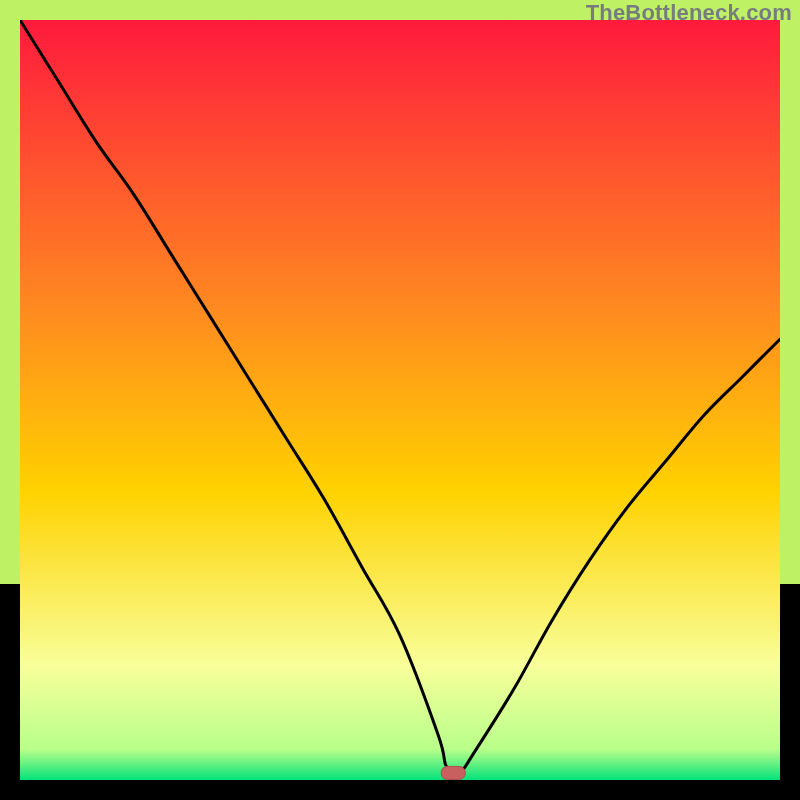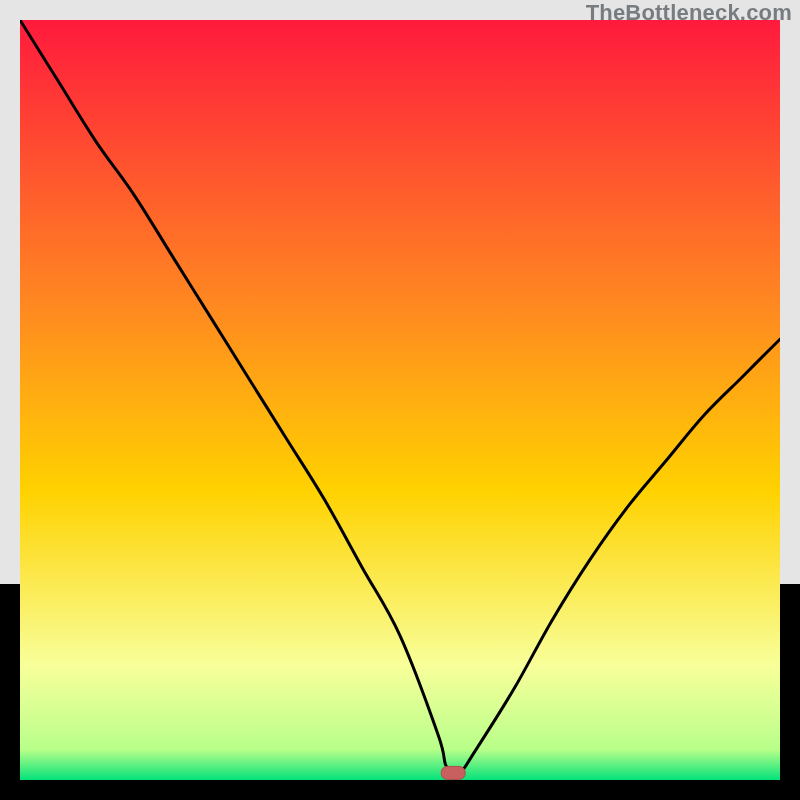--- a/index.html
+++ b/index.html
@@ -8,21 +8,21 @@
     width: 800px;
     height: 800px;
     background: #000;
     overflow: hidden;
     font-family: Arial, Helvetica, sans-serif;
   }
   .stage {
     position: relative;
     width: 800px;
     height: 584px;
-    background: #e5e5e5;
+    background: #bef264;
   }
   .plot {
     position: absolute;
     left: 20px;
     top: 20px;
     width: 760px;
     height: 760px;
   }
   .plot svg {
     display: block;

